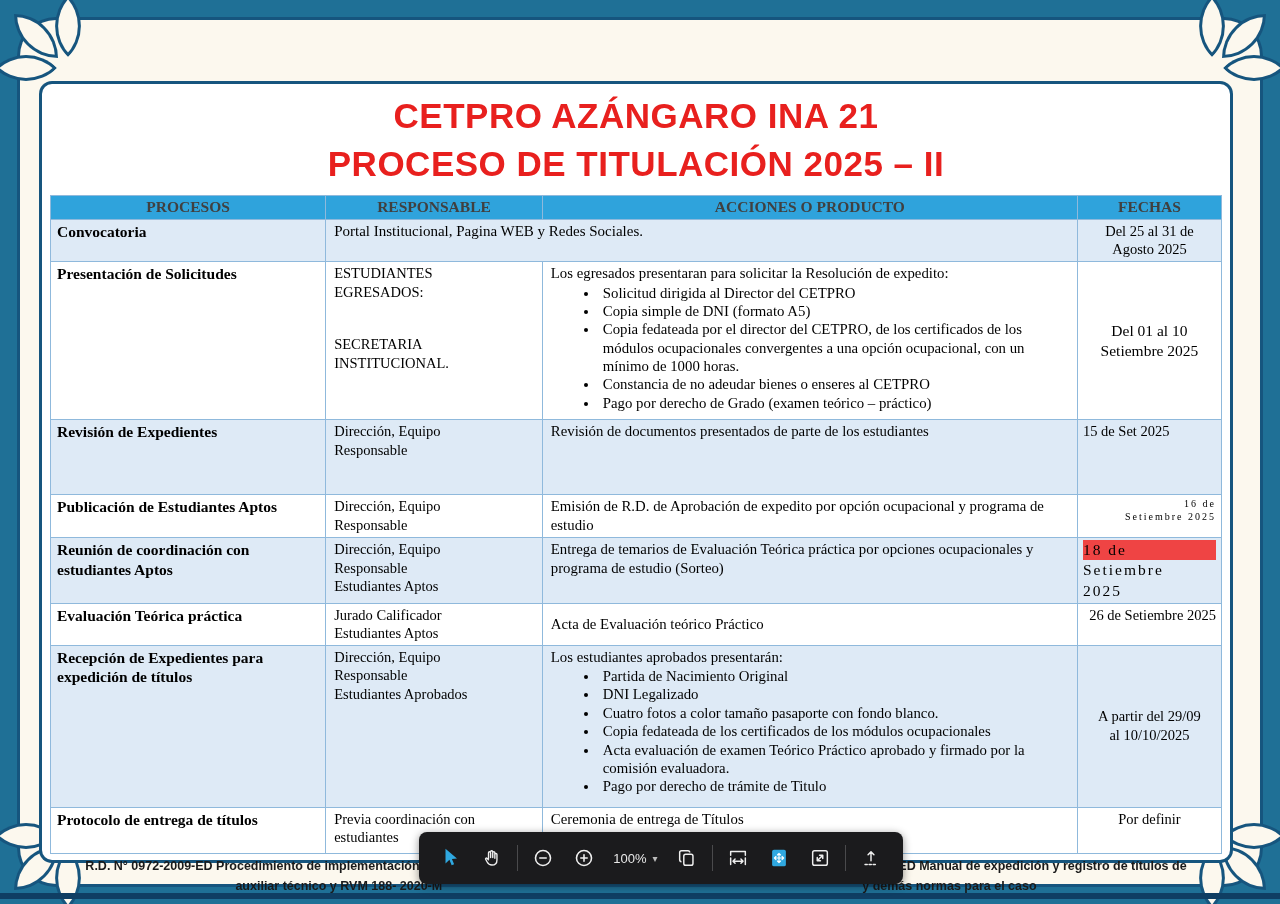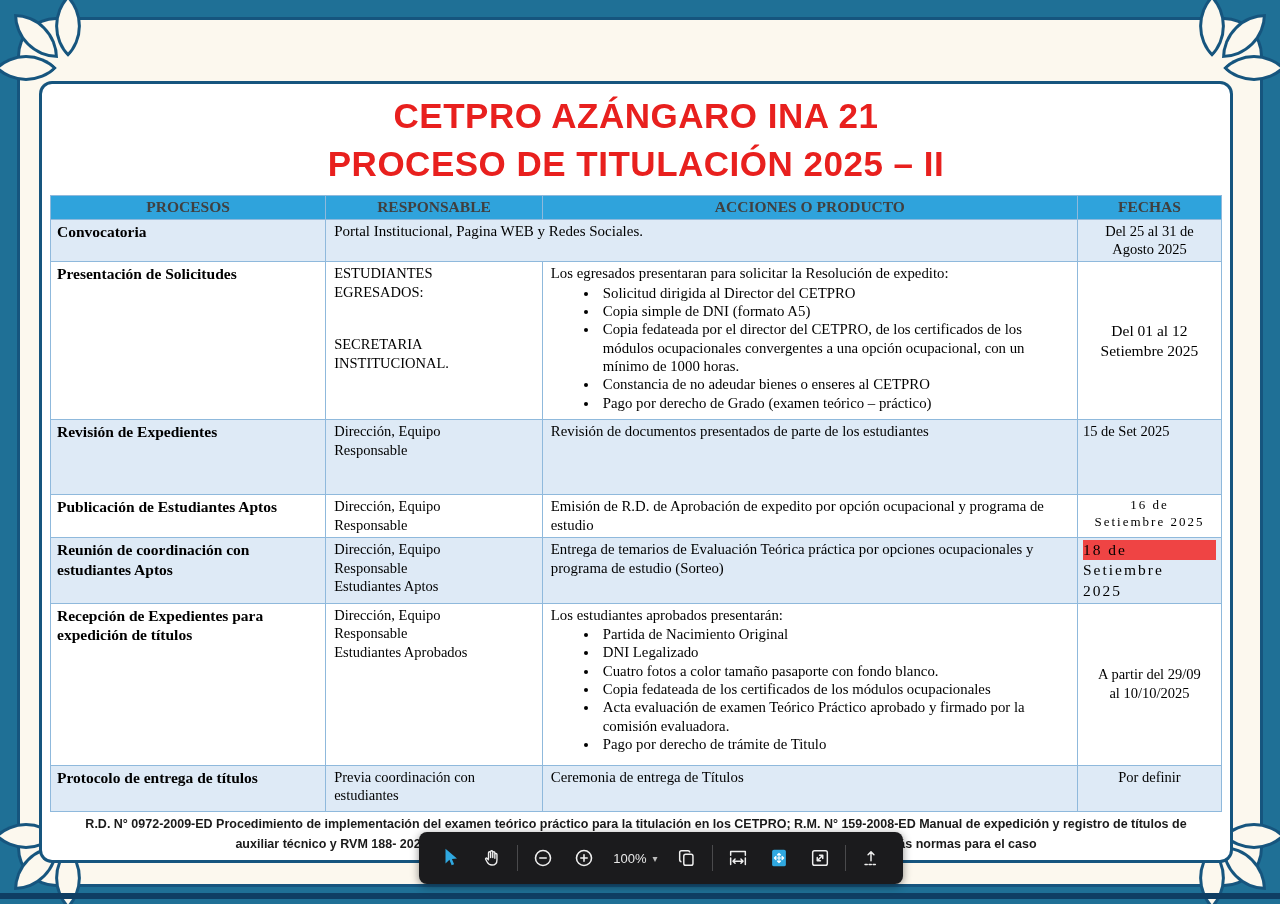--- a/index.html
+++ b/index.html
@@ -42,21 +42,21 @@
   .responsable-cell .blank{height:17px;}
   .acciones-cell{font-size:14.8px;line-height:1.24;padding:2px 8px;vertical-align:top;}
   .acciones-cell ul{margin:1px 0 0 0;padding-left:48px;}
   .acciones-cell li{padding-left:4px;}
   .pre{white-space:pre-line;}
   .r0 .responsable-cell{font-size:15px;}
   .r5 .acciones-cell{vertical-align:middle;}
   .fecha-cell{font-size:14.5px;padding:2px 5px;text-align:center;vertical-align:top;line-height:1.3;}
   .r1 .fecha-cell{vertical-align:middle;text-align:center;font-size:15.5px;}
   .r2 .fecha-cell{text-align:left;}
-  .r3 .fecha-cell{letter-spacing:2px;font-size:13px;}
+  .r3 .fecha-cell{letter-spacing:2px;font-size:10px;text-align:right;}
   .r4 .fecha-cell{letter-spacing:2px;text-align:left;font-size:15.5px;}
   .r4 .fecha-cell div:first-child{background:#ef4444;}
   .r5 .fecha-cell{text-align:right;white-space:nowrap;overflow:visible;}
   .r6 .fecha-cell{vertical-align:middle;text-align:center;}
   .r7 .fecha-cell{text-align:left;}
   .r8 .fecha-cell{text-align:center;}
 
   
   .footer{font-size:12.5px;font-weight:600;color:#1a1a1a;text-align:center;margin-top:4px;
           line-height:1.35;}
@@ -143,21 +143,21 @@
             <div>Los egresados presentaran para solicitar la Resolución de expedito:</div>
             <ul>
               <li>Solicitud dirigida al Director del CETPRO</li>
               <li>Copia simple de DNI (formato A5)</li>
               <li>Copia fedateada por el director del CETPRO, de los certificados de los módulos ocupacionales convergentes a una opción ocupacional, con un mínimo de 1000 horas.</li>
               <li>Constancia de no adeudar bienes o enseres al CETPRO</li>
               <li>Pago por derecho de Grado (examen teórico – práctico)</li>
             </ul>
           </td>
           <td class="fecha-cell">
-            <div>Del  01  al 12</div>
+            <div>Del  01  al 10</div>
             <div>Setiembre 2025</div>
           </td>
         </tr>
         <tr class="r2">
           <td class="proceso-cell">Revisión de Expedientes</td>
           <td class="responsable-cell">
             <div>Dirección, Equipo</div>
             <div>Responsable</div>
           </td>
           <td class="acciones-cell">
@@ -188,20 +188,33 @@
             <div>Responsable</div>
             <div>Estudiantes Aptos</div>
           </td>
           <td class="acciones-cell">
             <div class="pre">Entrega de temarios de Evaluación Teórica práctica por opciones ocupacionales y programa de estudio (Sorteo)</div>
           </td>
           <td class="fecha-cell">
             <div>18 de</div>
             <div>Setiembre</div>
             <div>2025</div>
+          </td>
+        </tr>
+        <tr class="r5">
+          <td class="proceso-cell">Evaluación Teórica práctica</td>
+          <td class="responsable-cell">
+            <div>Jurado Calificador</div>
+            <div>Estudiantes Aptos</div>
+          </td>
+          <td class="acciones-cell">
+            <div class="pre">Acta de Evaluación teórico Práctico</div>
+          </td>
+          <td class="fecha-cell">
+            <div>26 de Setiembre 2025</div>
           </td>
         </tr>
         <tr class="r6">
           <td class="proceso-cell">Recepción de Expedientes para expedición de títulos</td>
           <td class="responsable-cell">
             <div>Dirección, Equipo</div>
             <div>Responsable</div>
             <div>Estudiantes Aprobados</div>
           </td>
           <td class="acciones-cell">

